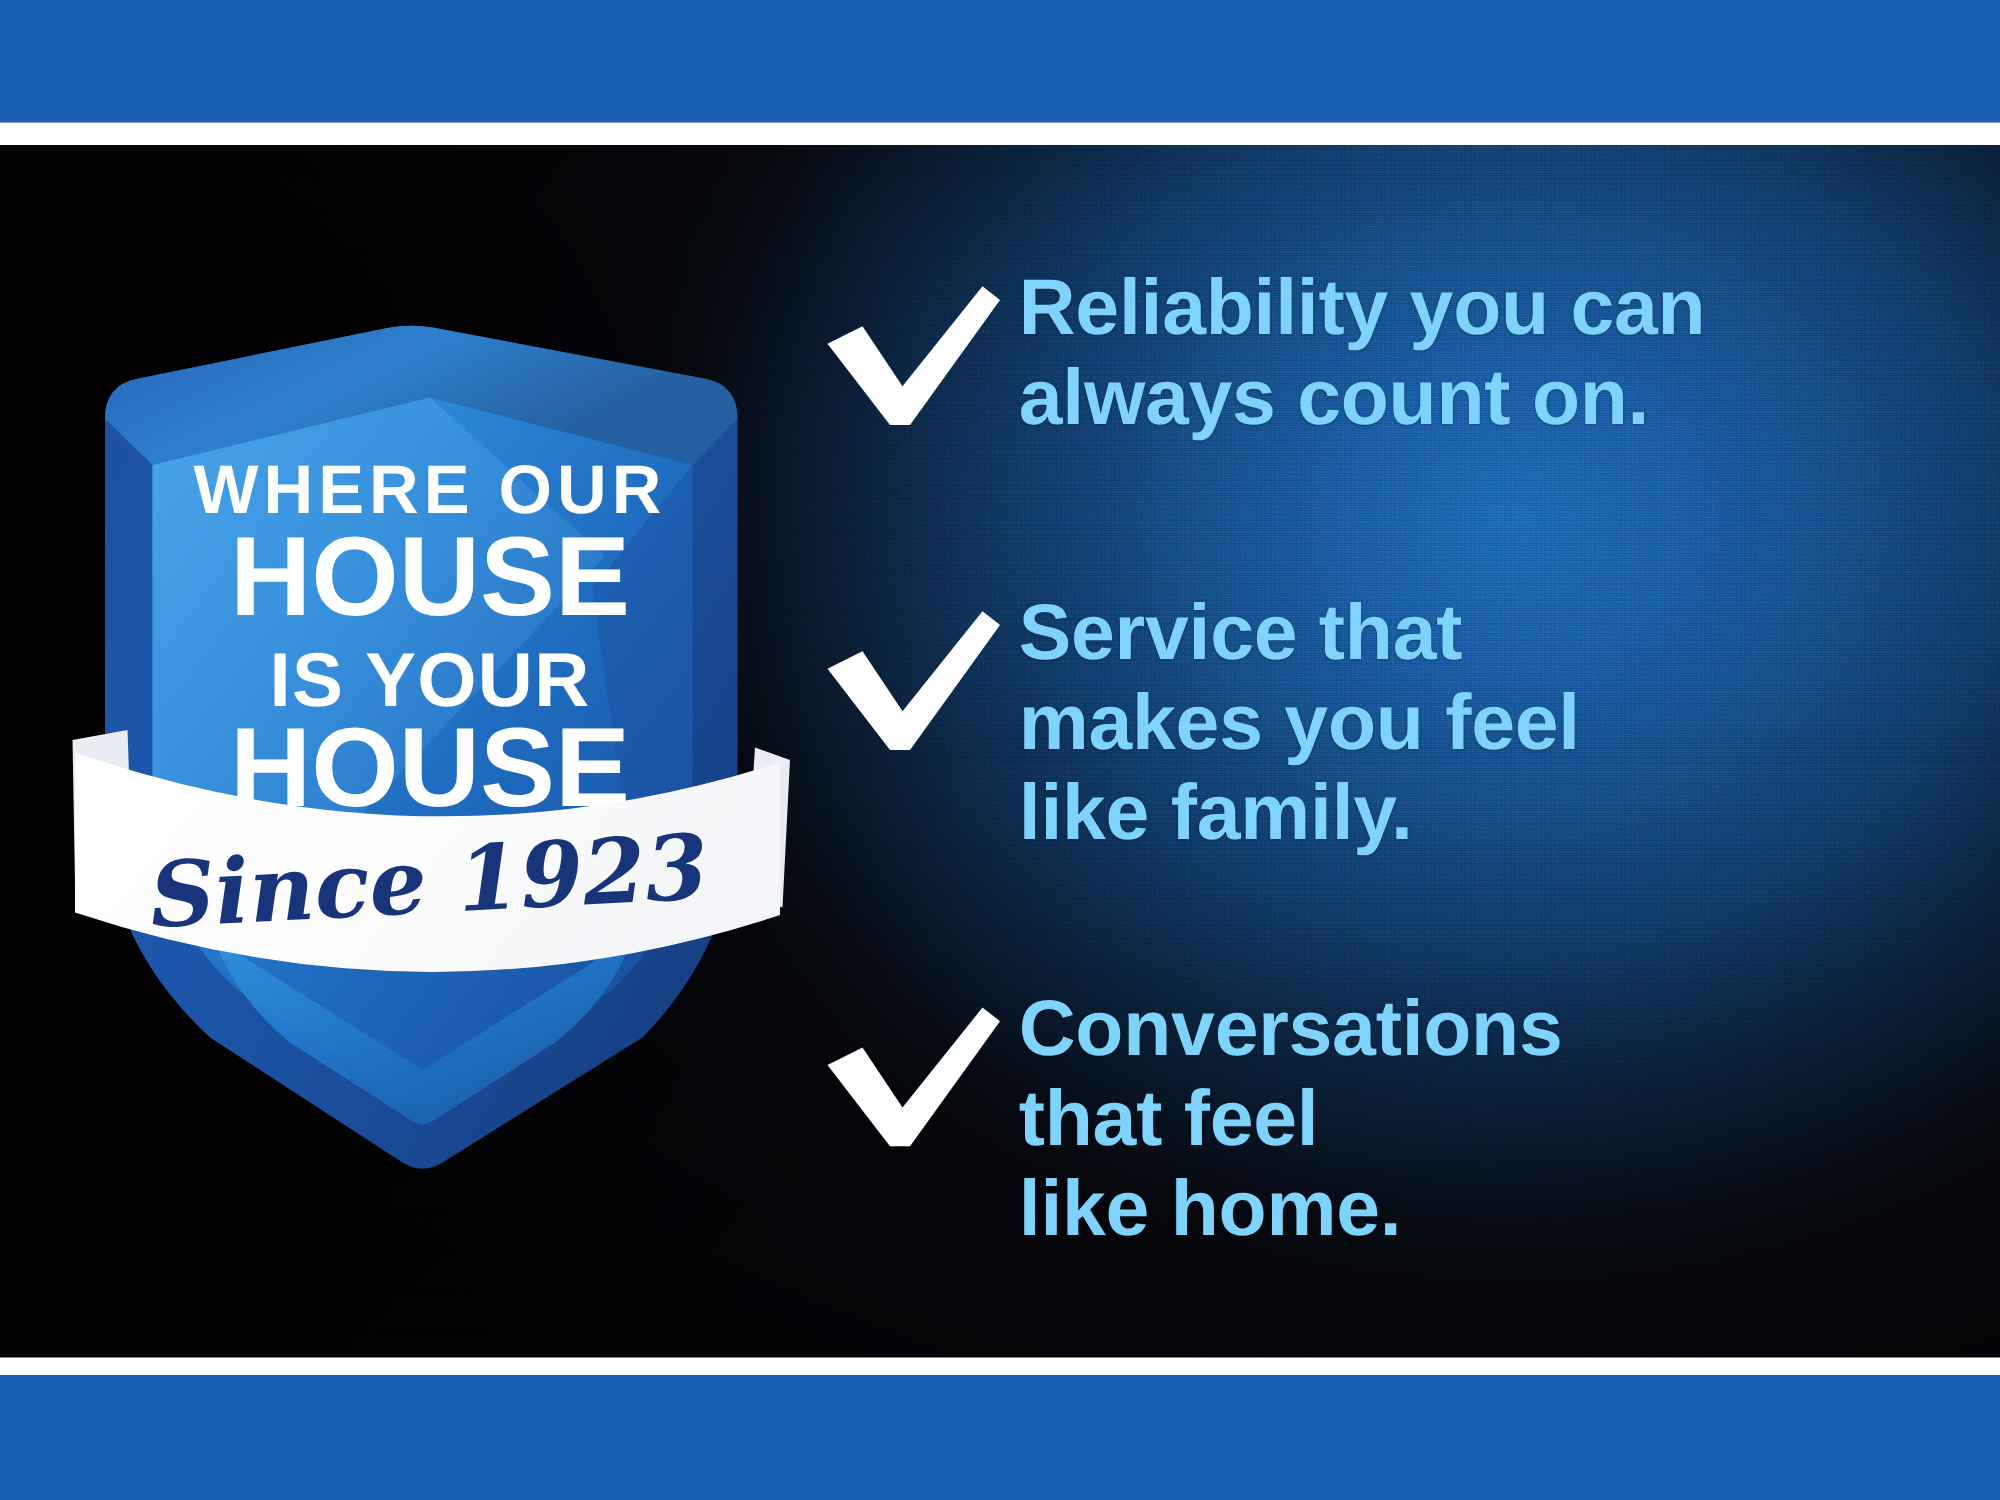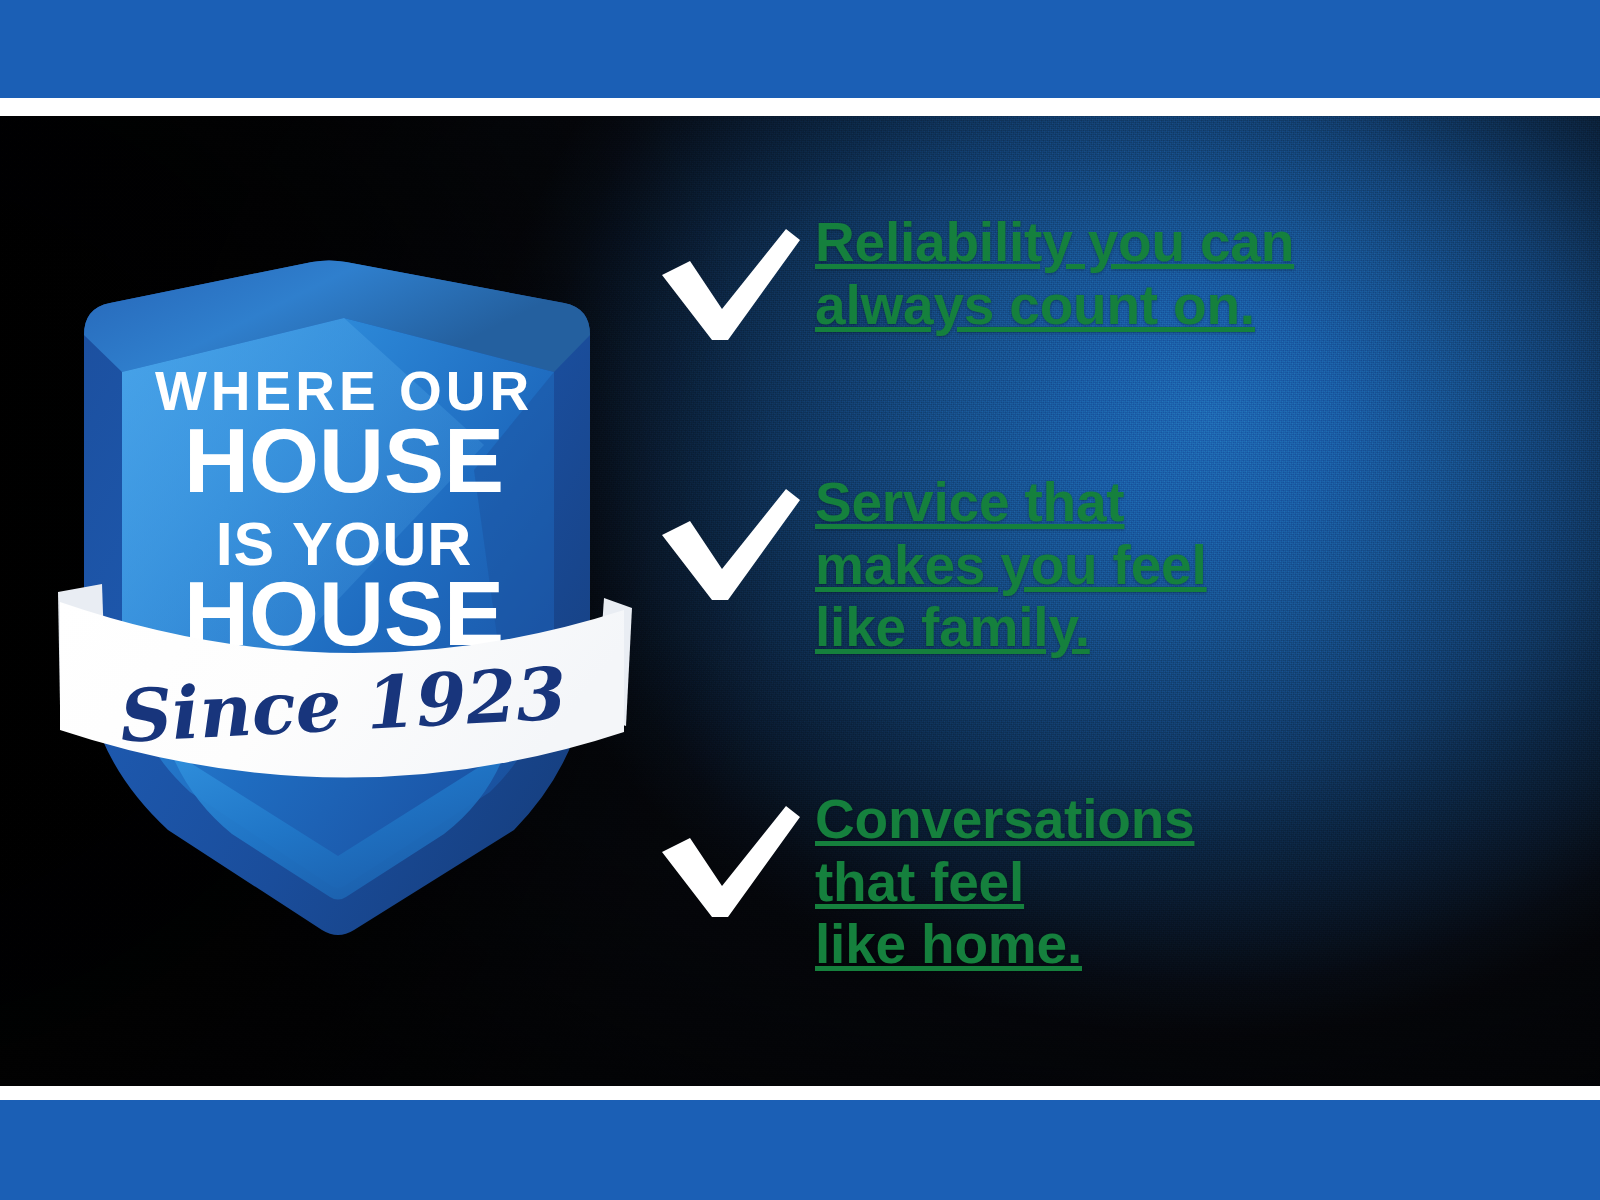--- a/index.html
+++ b/index.html
@@ -143,29 +143,28 @@
 
   .check-wrap {
     flex: 0 0 auto;
     width: 155px;
     padding-top: 16px;
   }
   .check-wrap svg { display: block; }
 
   .bullet-text {
     flex: 1 1 auto;
-    color: #15803d;
+    color: #7dd3fc;
     font-family: "Liberation Sans Narrow", "Liberation Sans", sans-serif;
     font-weight: bold;
-    font-size: 55px;
+    font-size: 63px;
     line-height: 1.14;
     letter-spacing: -0.2px;
     white-space: pre-line;
     text-shadow: 0 1px 3px rgba(0,0,0,0.28);
-    text-decoration: underline;
   }
 </style>
 </head>
 <body>
 
 <div id="stage">
 
   <div class="brandbar" id="brandbar-top"></div>
   <div class="whitestrip" id="whitestrip-top"></div>
 

